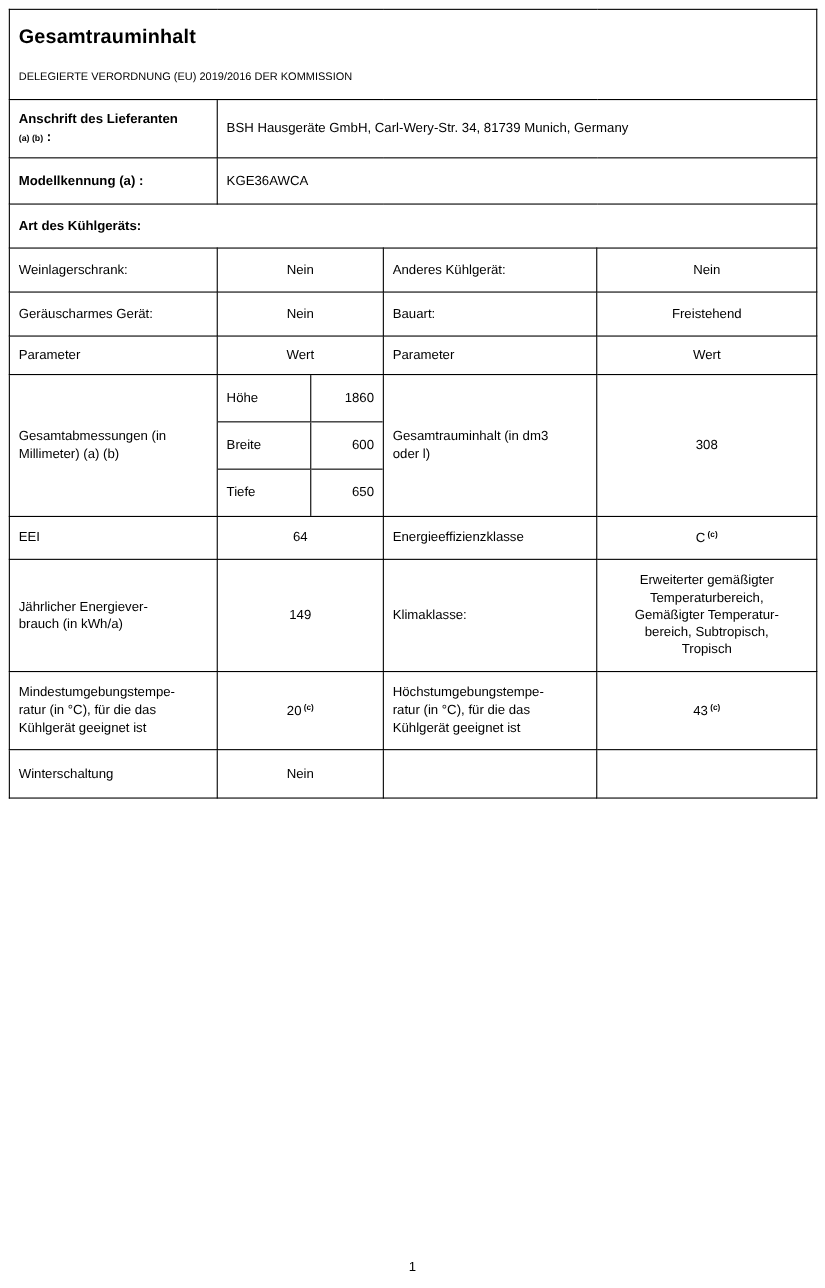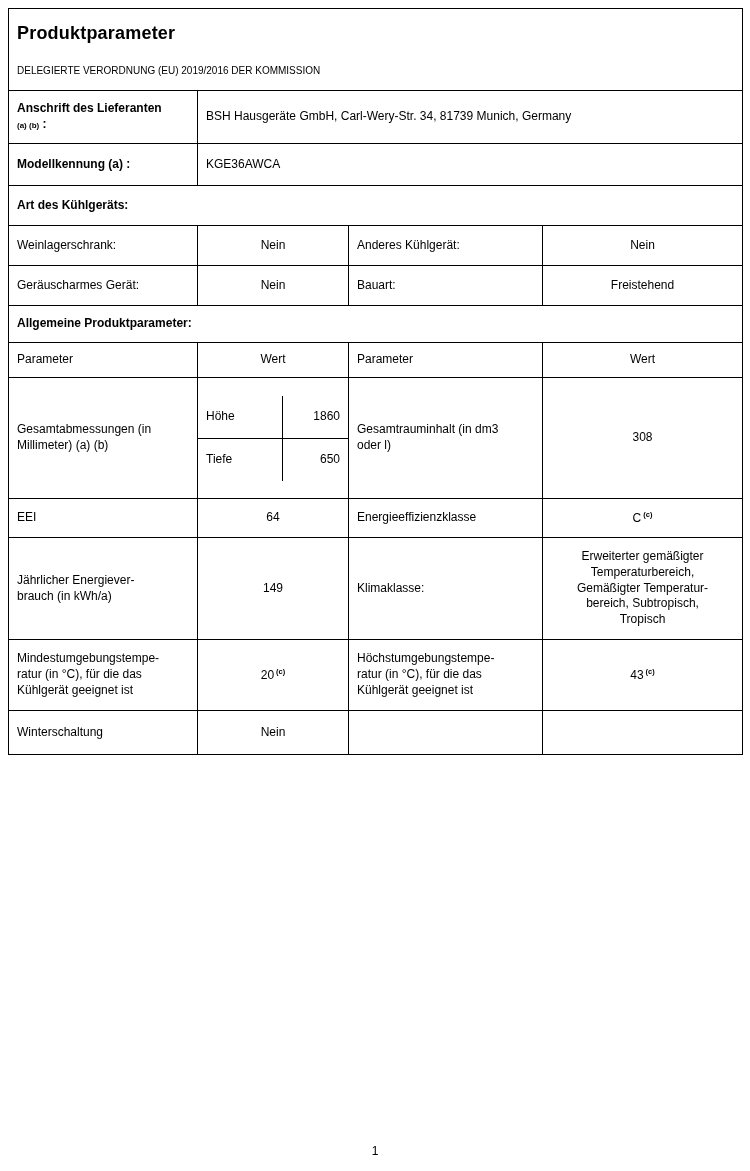--- a/index.html
+++ b/index.html
@@ -56,21 +56,21 @@
     <colgroup>
       <col style="width:189px">
         <col style="width:151px">
         <col style="width:194px">
         <col style="width:200px">
     </colgroup>
 
     <tbody>
         <tr style="height:82px">
       <td colspan="4" class="title-cell">
-        <div class="doc-title">Produktparameter</div>
+        <div class="doc-title">Gesamtrauminhalt</div>
         <div class="doc-subtitle">DELEGIERTE VERORDNUNG (EU) 2019/2016 DER KOMMISSION</div>
       </td>
     </tr>
 
 
     <tr style="height:53px">
       <td>
         <span class="b">Anschrift des Lieferanten</span><br>
         <span class="footsmall">(a) (b)</span><span class="b"> :</span>
       </td>
@@ -91,39 +91,40 @@
       <td>Anderes Kühlgerät:</td>
       <td class="c">Nein</td>
     </tr>
     <tr style="height:40px">
       <td>Geräuscharmes Gerät:</td>
       <td class="c">Nein</td>
       <td>Bauart:</td>
       <td class="c">Freistehend</td>
     </tr>
 
-    <tr style="height:37px">
-      <td colspan="4" class="b">Allgemeine Produktparameter:</td>
-    </tr>
     <tr style="height:35px">
       <td>Parameter</td>
       <td class="c">Wert</td>
       <td>Parameter</td>
       <td class="c">Wert</td>
     </tr>
 
     <tr style="height:121px">
       <td class="pre">Gesamtabmessungen (in
 Millimeter) (a) (b)</td>
       <td class="p0">
         <table class="dims">
           <tbody>
                 <tr>
             <td class="dname">Höhe</td>
             <td class="dval">1860</td>
+          </tr>
+          <tr class="sep">
+            <td class="dname">Breite</td>
+            <td class="dval">600</td>
           </tr>
           <tr class="sep">
             <td class="dname">Tiefe</td>
             <td class="dval">650</td>
           </tr>
         </tbody>
             </table>
       </td>
       <td class="pre">Gesamtrauminhalt (in dm3
 oder l)</td>

